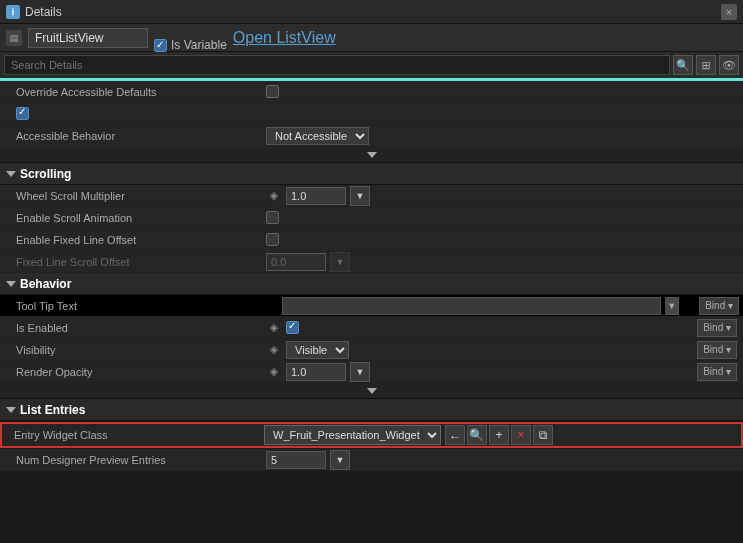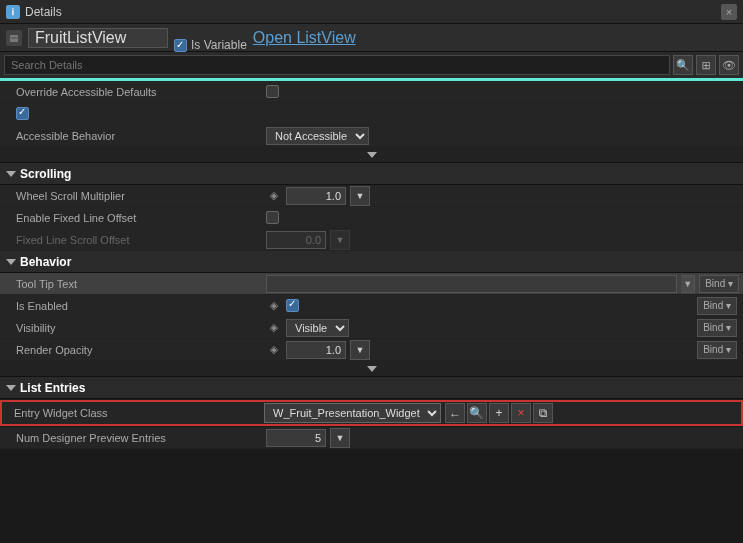--- a/index.html
+++ b/index.html
@@ -62,22 +62,22 @@
       background: #444;
       border-radius: 2px;
       display: flex; align-items: center; justify-content: center;
       font-size: 9px; color: #aaa;
     }
     .variable-name-box {
       background: #3a3a3a;
       border: 1px solid #555;
       color: #ddd;
       padding: 2px 6px;
-      font-size: 16px;
-      width: 140px;
+      font-size: 12px;
+      width: 120px;
       height: 20px;
     }
     .is-variable-label {
       display: flex; align-items: center; gap: 4px; color: #bbb; font-size: 12px; margin-top: 15px;
     }
     .checkbox-small {
       width: 13px; height: 13px;
       appearance: none;
       background: #3a6a9a;
       border: 1px solid #5a8ac0;
@@ -192,21 +192,20 @@
 
     
     .num-input {
       background: #3a3a3a;
       border: 1px solid #555;
       color: #ddd;
       padding: 1px 4px;
       font-size: 11px;
       width: 60px;
       height: 18px;
-      text-align: right;
     }
 
     
     .prop-select {
       background: #3a3a3a;
       border: 1px solid #555;
       color: #ddd;
       padding: 1px 4px;
       font-size: 11px;
       height: 18px;
@@ -257,21 +256,22 @@
       display: flex; align-items: center; gap: 1px;
     }
 
     
     .tooltip-row {
       display: flex;
       align-items: center;
       height: 22px;
       padding: 0 4px 0 16px;
       border-bottom: 1px solid #222;
-      background: #404040;
+      background: #000000;
+      gap: 16px;
     }
     .tooltip-input {
       flex: 1;
       background: #3a3a3a;
       border: 1px solid #555;
       color: #ddd;
       padding: 1px 4px;
       font-size: 11px;
       height: 18px;
     }
@@ -440,20 +440,26 @@
 
   <div class="property-row">
     <span class="property-label">Wheel Scroll Multiplier</span>
     <div class="property-value">
       <button class="reset-icon-btn">◈</button>
       <input class="num-input" type="text" value="1.0" style="">
       <button class="icon-btn" style="font-size:9px;">▼</button>
     </div>
   </div>
 
+  <div class="property-row">
+    <span class="property-label">Enable Scroll Animation</span>
+    <div class="property-value">
+      <input type="checkbox" class="prop-checkbox" style="">
+    </div>
+  </div>
 
   <div class="property-row">
     <span class="property-label">Enable Fixed Line Offset</span>
     <div class="property-value">
       <input type="checkbox" class="prop-checkbox" style="">
     </div>
   </div>
 
   <div class="property-row">
     <span class="property-label" style="color:#666;">Fixed Line Scroll Offset</span>

